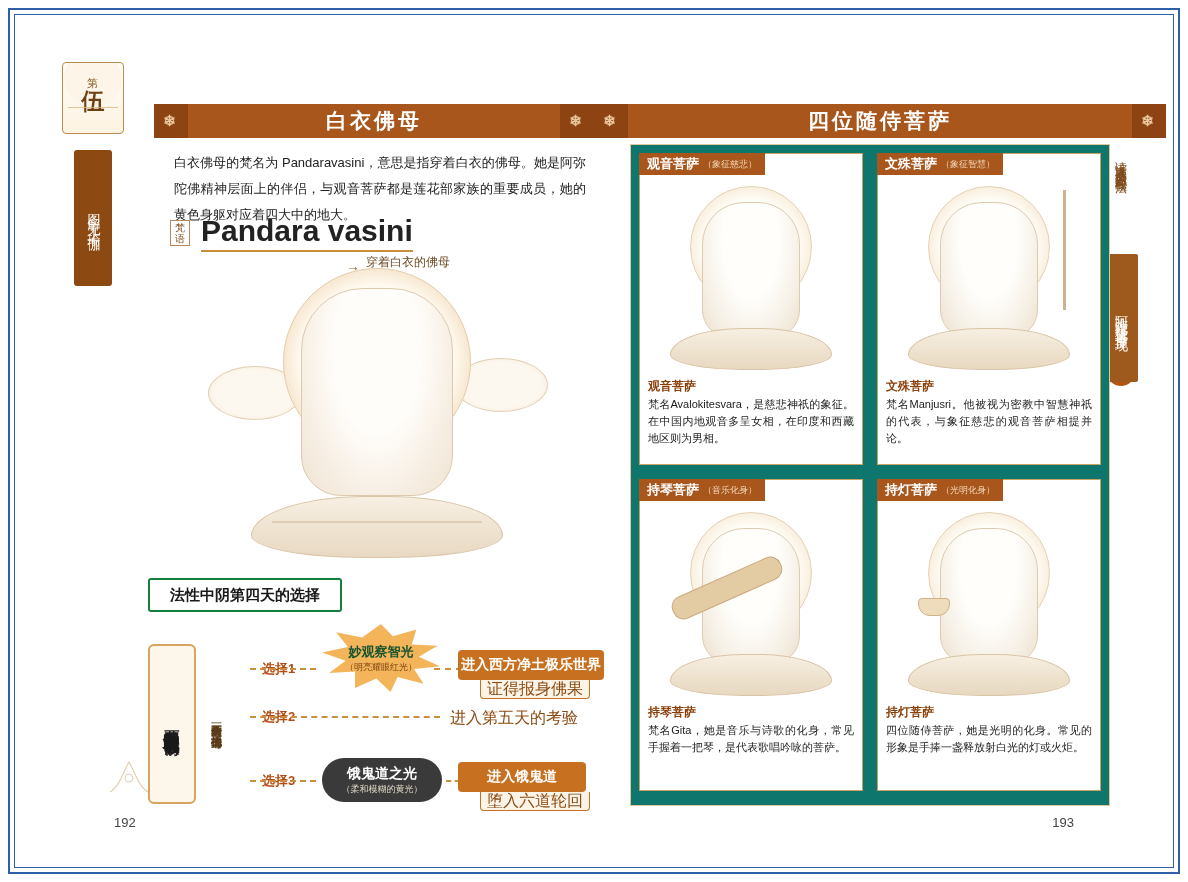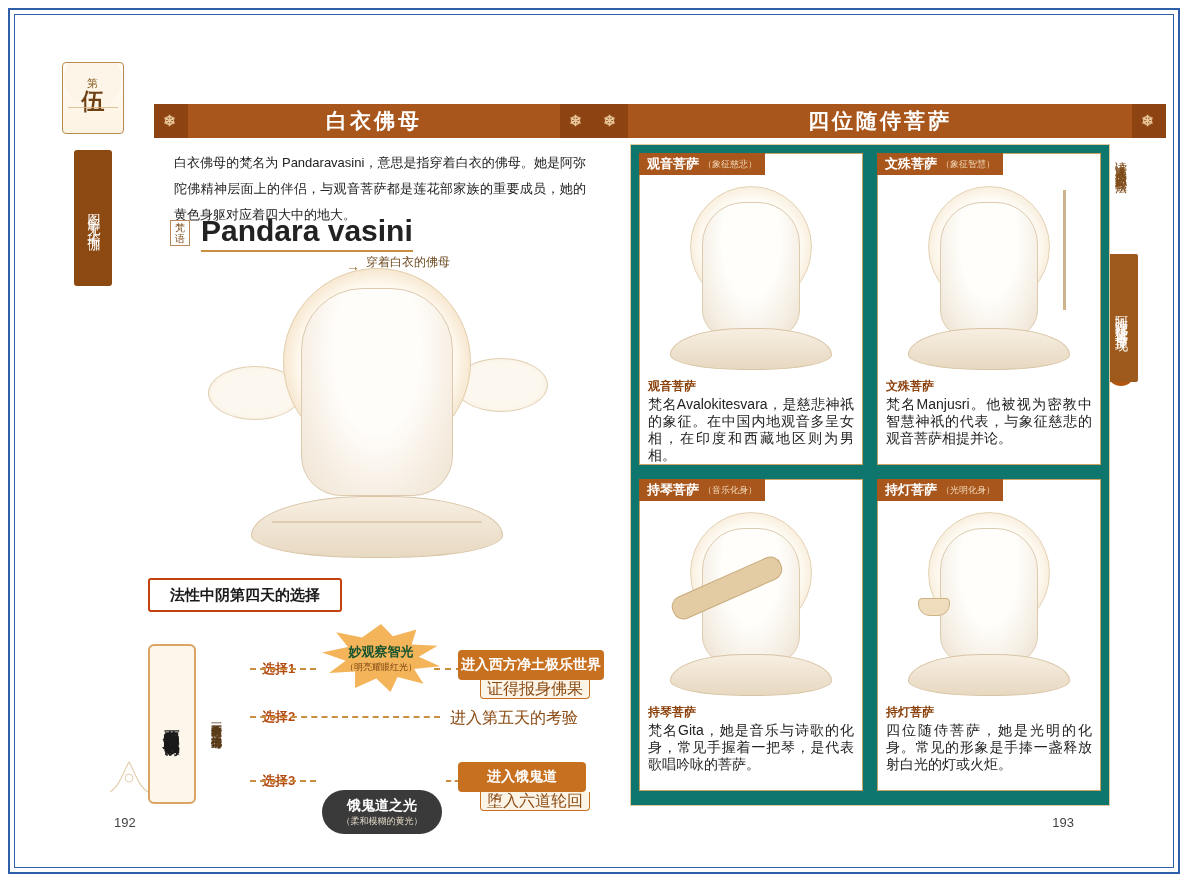--- a/index.html
+++ b/index.html
@@ -56,21 +56,21 @@
   .figbody{position:absolute;left:50%;top:34px;transform:translateX(-50%);width:150px;height:206px;
      background:radial-gradient(ellipse at 50% 30%,#fffdfa 0 40%,#f7efe4 70%,#efe3d2 100%);
      border-radius:62px 62px 40px 40px;border:1px solid #dcc9ae;}
   .lotus{position:absolute;left:50%;bottom:6px;transform:translateX(-50%);width:250px;height:60px;
      background:linear-gradient(#f7efe2,#e8d9c2);border-radius:50%/70% 70% 40% 40%;border:1px solid #d9c4a4;}
   .lotus:after{content:"";position:absolute;left:8%;right:8%;top:40%;height:2px;background:#d8c3a2;opacity:.7;}
   .cloudL{position:absolute;width:92px;height:52px;background:radial-gradient(ellipse,#fdf8ef 0 60%,#f1e3cd 100%);
      border-radius:50%;border:1px solid #e0cdaf;opacity:.95;}
 
   
-  .flow-title{position:absolute;left:126px;top:556px;width:190px;height:30px;border:2px solid #c2410c;
+  .flow-title{position:absolute;left:126px;top:556px;width:190px;height:30px;border:2px solid #15803d;
      border-radius:3px;background:#fff;display:flex;align-items:center;justify-content:center;font-size:15px;
      font-weight:bold;color:#1a1a1a;}
   .flow-box-left{position:absolute;left:126px;top:622px;width:44px;height:156px;border:2px solid #d8a45f;
      background:#fdf6ea;border-radius:6px;display:flex;align-items:center;justify-content:center;}
   .flow-box-left .v{writing-mode:vertical-rl;font-size:15px;font-weight:bold;color:#1a1a1a;line-height:22px;
      letter-spacing:1px;}
   .vnote{position:absolute;left:176px;top:624px;width:36px;height:152px;display:flex;align-items:center;
      justify-content:center;}
   .vnote span{writing-mode:vertical-rl;font-size:11px;color:#5a3b18;line-height:17px;}
   .choice{position:absolute;font-size:13px;font-weight:bold;color:#b34b12;}
@@ -79,21 +79,21 @@
      background:#f4b45a;clip-path:polygon(50% 0,60% 18%,80% 8%,76% 30%,98% 32%,82% 48%,100% 62%,78% 66%,86% 88%,
      64% 78%,58% 100%,46% 80%,28% 94%,28% 70%,6% 72%,20% 54%,0 42%,22% 34%,12% 12%,34% 20%);
      display:flex;flex-direction:column;align-items:center;justify-content:center;color:#7a3b05;}
   .star .t1{font-size:13px;font-weight:bold;color:#14532d;}
   .star .t2{font-size:9px;color:#7a4310;}
   .pill{position:absolute;border-radius:4px;background:#c7701f;color:#fff;display:flex;align-items:center;
      justify-content:center;font-size:14px;font-weight:bold;}
   .pill-sub{position:absolute;border:1px solid #c7701f;border-top:none;background:#fdf4e8;color:#8a4a12;
      font-size:16px;display:flex;align-items:center;justify-content:center;border-radius:0 0 4px 4px;margin-left:12px;}
   .oval{position:absolute;background:#3a3a3a;color:#fff;border-radius:26px;display:flex;flex-direction:column;
-     align-items:center;justify-content:center;margin-top:32px;}
+     align-items:center;justify-content:center;}
   .oval .t1{font-size:14px;font-weight:bold;}
   .oval .t2{font-size:9px;color:#e0d6c5;}
   .midlabel{position:absolute;font-size:16px;color:#8a4a12;}
 
   .folio{position:absolute;bottom:30px;font-size:13px;color:#444;}
   #folio-left{left:92px;}
   #folio-right{right:92px;}
   .corner-orn{position:absolute;width:46px;height:40px;opacity:.5;}
   #corn-l{left:84px;bottom:62px;}
 
@@ -107,21 +107,21 @@
   .badge{position:absolute;right:31px;top:336px;width:28px;height:28px;border-radius:50%;background:#b3560f;
      color:#fff;display:flex;align-items:center;justify-content:center;font-size:14px;font-weight:bold;}
   .cardwrap{position:absolute;left:36px;top:122px;width:478px;height:660px;background:#0f766e;border:1px solid #e0c79c;}
   .card{position:absolute;width:222px;height:310px;background:#fff;border:1px solid #c9a161;}
   .card .hdr{position:absolute;left:-1px;top:-1px;width:auto;min-width:110px;height:22px;background:#a8561c;
      color:#fff;display:flex;align-items:center;padding:0 8px;box-sizing:border-box;}
   .card .hdr b{font-size:13px;}
   .card .hdr i{font-style:normal;font-size:9px;margin-left:4px;color:#f3d9b8;}
   .card .art{position:absolute;left:6px;top:26px;right:6px;height:190px;}
   .card .capname{position:absolute;left:8px;top:224px;font-size:12px;font-weight:bold;color:#8a3f08;}
-  .card .capbody{position:absolute;left:8px;right:8px;top:242px;font-size:14px;line-height:17px;color:#222;
+  .card .capbody{position:absolute;left:8px;right:8px;top:242px;font-size:11px;line-height:17px;color:#222;
      text-align:justify;}
   .mini-halo{position:absolute;left:50%;top:6px;transform:translateX(-50%);width:120px;height:120px;border-radius:50%;
      background:radial-gradient(circle,#fffdf7 0 55%,#f6e9d4 78%,#eedfc6 100%);border:1px solid #e4d2b4;}
   .mini-body{position:absolute;left:50%;top:22px;transform:translateX(-50%);width:96px;height:134px;
      background:radial-gradient(ellipse at 50% 28%,#fffefb 0 42%,#f6f0e6 72%,#ece0ce 100%);
      border-radius:42px 42px 28px 28px;border:1px solid #ddcbb0;}
   .mini-lotus{position:absolute;left:50%;bottom:0;transform:translateX(-50%);width:160px;height:40px;
      background:linear-gradient(#f7efe2,#e7d8c0);border-radius:50%/70% 70% 40% 40%;border:1px solid #d9c4a4;}
   .staff{position:absolute;right:28px;top:10px;width:3px;height:120px;background:#cbb48c;}
   .lute{position:absolute;left:22px;top:70px;width:116px;height:22px;background:#e3cba4;border:1px solid #c9ab7c;

